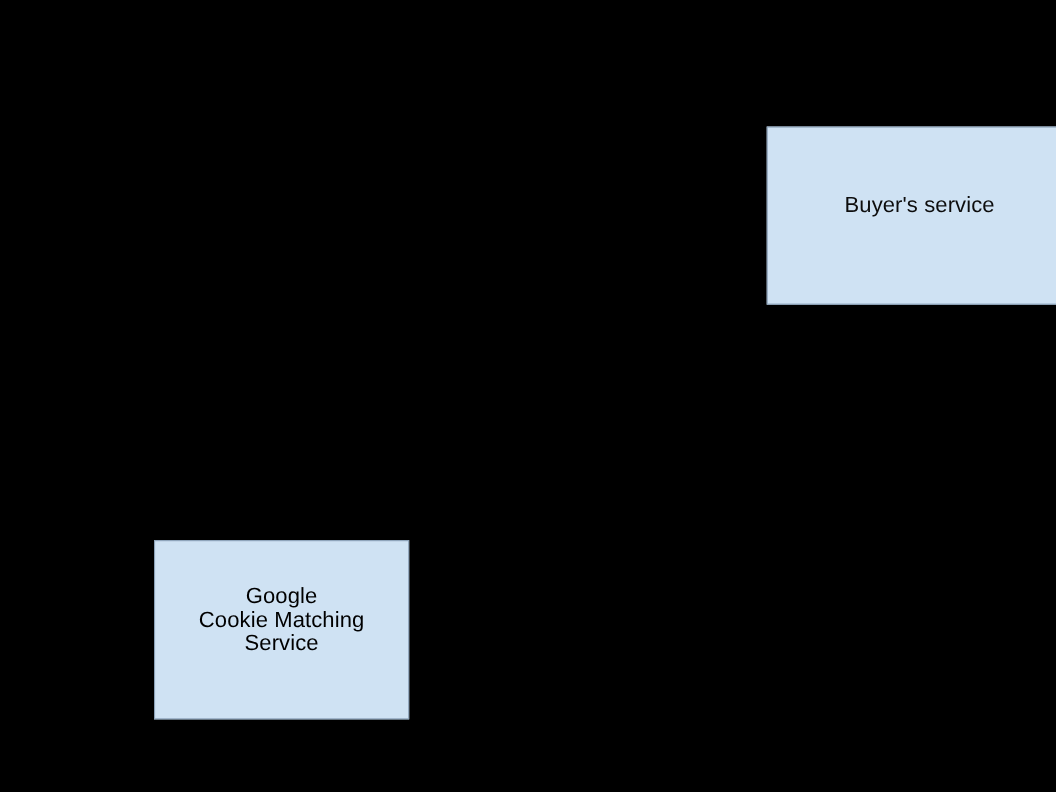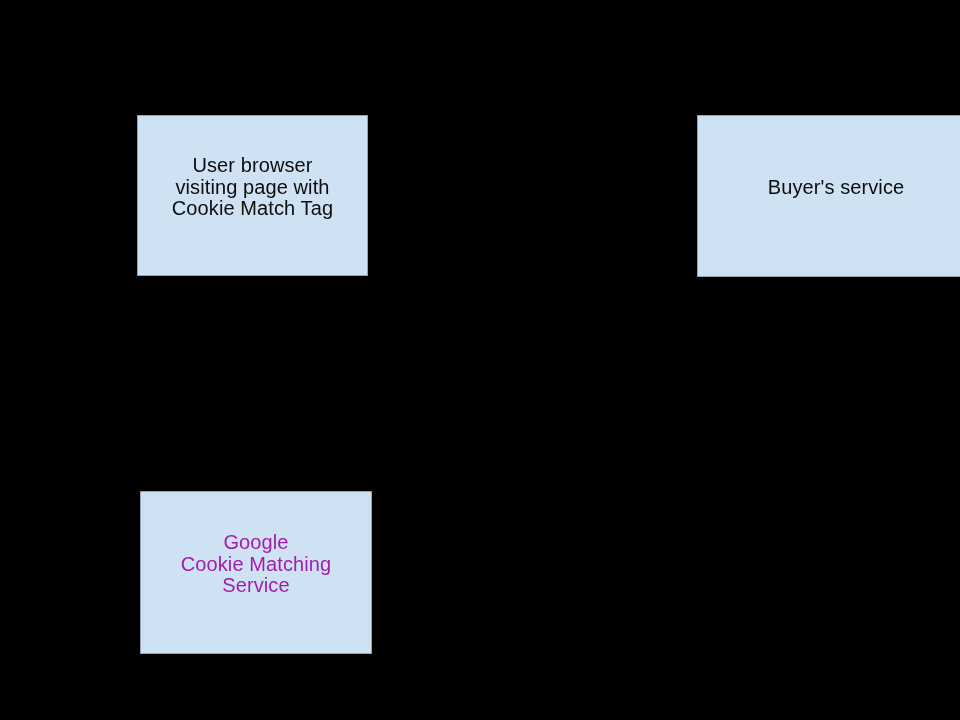--- a/index.html
+++ b/index.html
@@ -51,29 +51,24 @@
     top: 491px;
     width: 232px;
     height: 163px;
   }
 </style>
 </head>
 <body>
 
 <div class="stage" style="background: rgb(0, 0, 0);">
 
-  <div class="node node-user-browser" style="background: rgb(207, 226, 243); border-color: rgb(139, 162, 184); color: rgb(13, 13, 13);">
-    <span class="node-label">User browser
-visiting page with
-Cookie Match Tag</span>
-  </div>
 
   <div class="node node-buyers-service" style="background: rgb(207, 226, 243); border-color: rgb(139, 162, 184); color: rgb(13, 13, 13);">
     <span class="node-label">Buyer's service</span>
   </div>
 
-  <div class="node node-google-cms" style="background: rgb(207, 226, 243); border-color: rgb(139, 162, 184); color: #a21caf;">
+  <div class="node node-google-cms" style="background: rgb(207, 226, 243); border-color: rgb(139, 162, 184); color: #000000;">
     <span class="node-label">Google
 Cookie Matching
 Service</span>
   </div>
 
 </div>
 
 </body></html>

